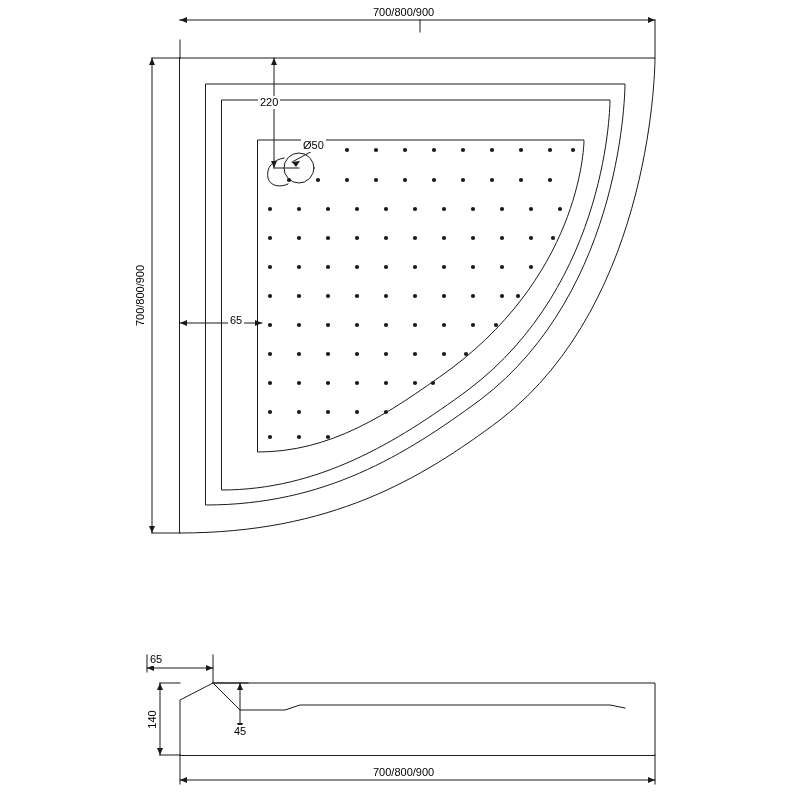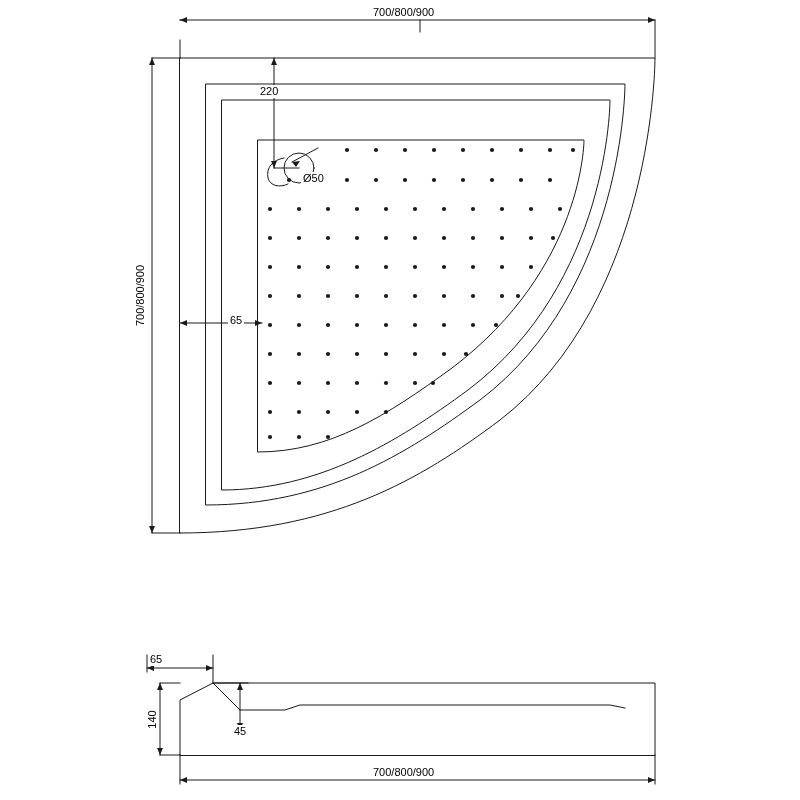--- a/index.html
+++ b/index.html
@@ -216,23 +216,23 @@
     <path d="M655,780 l-7,-3 l0,6 z" fill="#1a1a1a" stroke="none"></path>
     <line x1="180" y1="755" x2="180" y2="784"></line>
     <line x1="655" y1="755" x2="655" y2="784"></line>
   </g>
 </svg>
 
 <div class="dim-label" style="left:371px; top:6px;">700/800/900</div>
 
 <div class="dim-label vert" style="left:108px; top:289px; transform:rotate(-90deg);">700/800/900</div>
 
-<div class="dim-label" style="left:258px; top:85px;">220</div>
-
-<div class="dim-label" style="left:301px; top:139px;margin-top:33px;">Ø50</div>
+<div class="dim-label" style="left:258px; top:96px;">220</div>
+
+<div class="dim-label" style="left:301px; top:139px;">Ø50</div>
 
 <div class="dim-label" style="left:228px; top:314px;">65</div>
 
 <div class="dim-label" style="left:148px; top:653px;">65</div>
 
 <div class="dim-label" style="left:232px; top:694px;margin-top:31px;">45</div>
 
 <div class="dim-label vert" style="left:141px; top:713px; transform:rotate(-90deg);">140</div>
 
 <div class="dim-label" style="left:371px; top:766px;">700/800/900</div>

